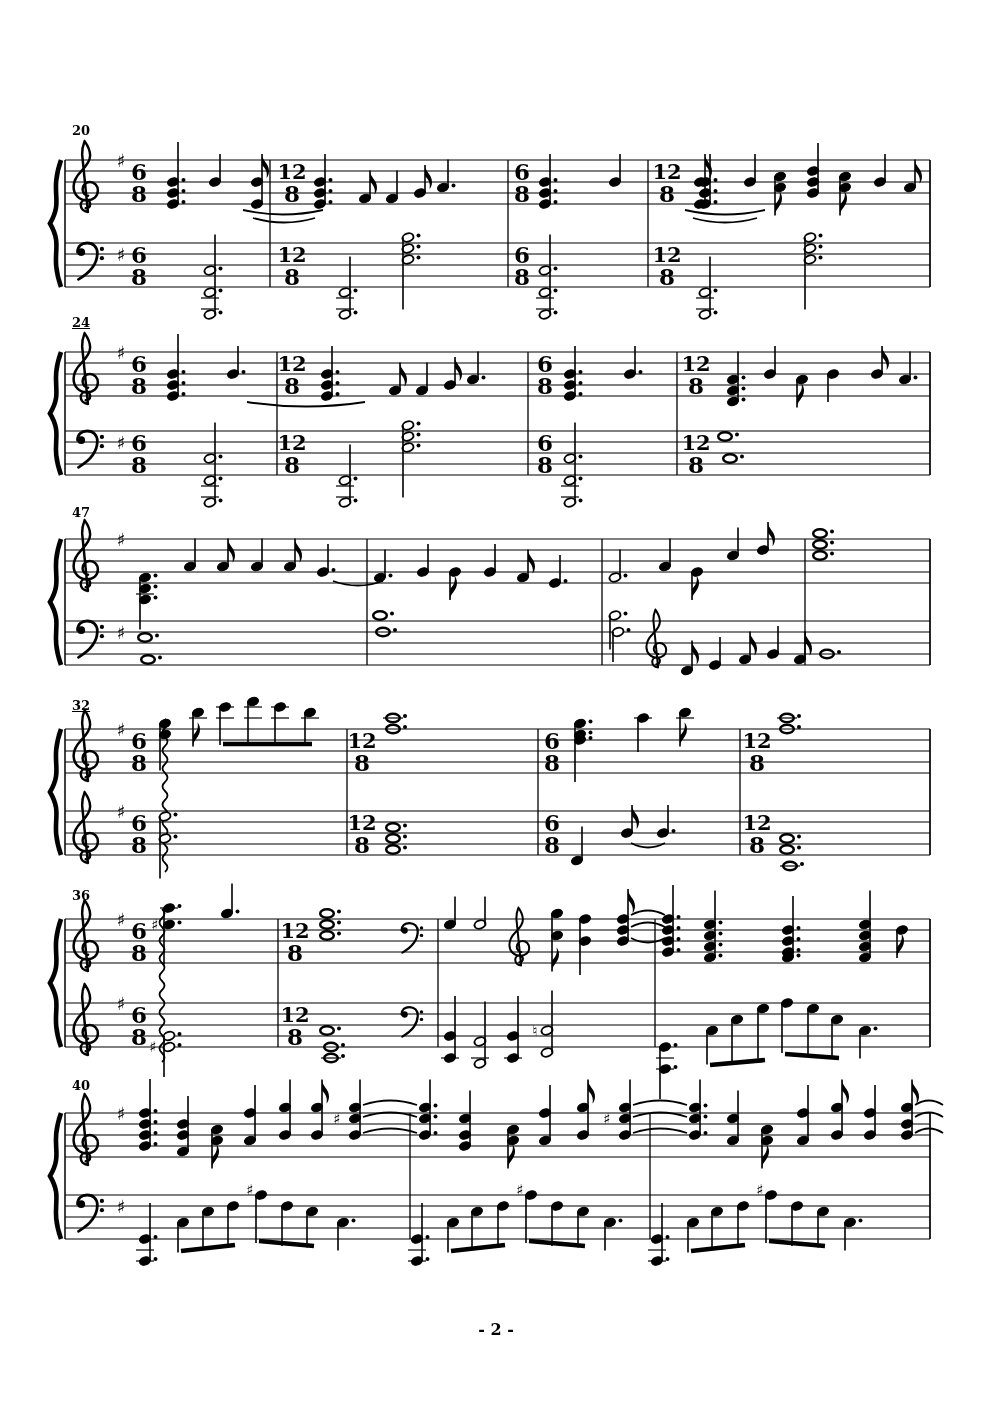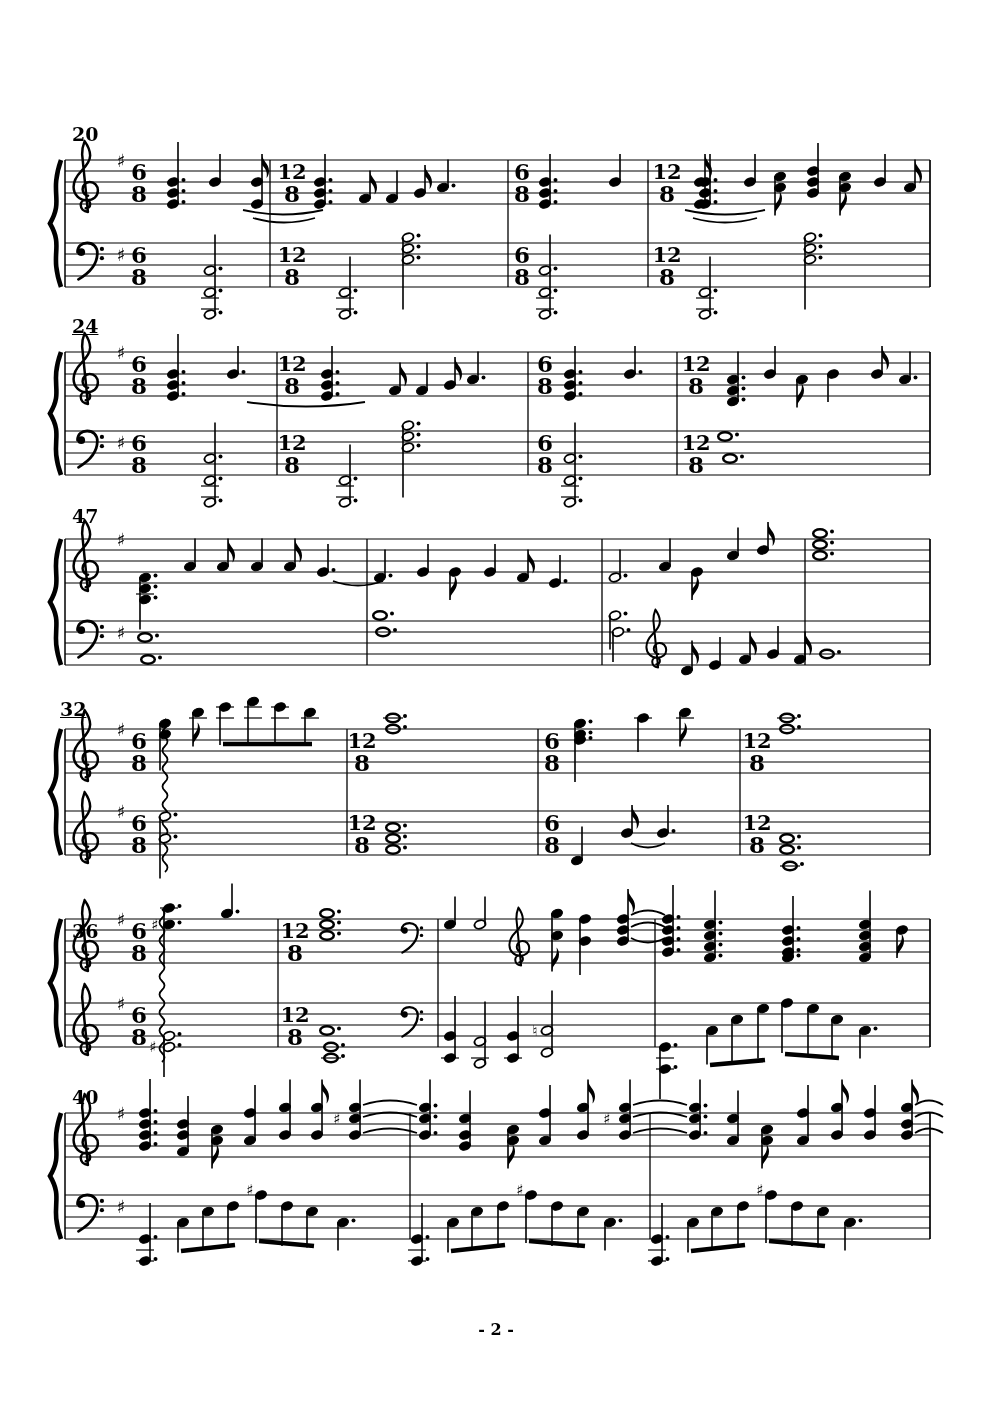--- a/index.html
+++ b/index.html
@@ -1,20 +1,20 @@
 <!DOCTYPE html>
 <html><head>
 <meta charset="utf-8">
 <style>
   html,body{margin:0;padding:0;background:#e8e8e8;}
   .page{position:relative;width:992px;height:1403px;background:#ffffff;overflow:hidden;
         font-family:"Liberation Serif", serif;}
   .score-svg{position:absolute;left:0;top:0;}
   .measure-number{position:absolute;font-family:"DejaVu Serif", serif;font-weight:bold;
-        font-size:19px;color:#000;}
+        font-size:13px;color:#000;}
   .page-number{position:absolute;left:0;right:0;top:1320px;text-align:center;
         font-family:"DejaVu Serif", serif;font-weight:bold;font-size:16px;color:#000;}
 </style>
 </head>
 <body>
 
 <div class="page">
   <svg class="score-svg" id="score-svg" width="992" height="1403" viewBox="0 0 992 1403">
       <line x1="65" y1="160" x2="930" y2="160" stroke="#000" stroke-width="1.1"></line>
       <line x1="65" y1="243" x2="930" y2="243" stroke="#000" stroke-width="1.1"></line>
@@ -914,17 +914,17 @@
       <ellipse cx="823" cy="1211.5" rx="5.6" ry="4" transform="rotate(-18 823 1211.5)" fill="#000" stroke="#000" stroke-width="1"></ellipse>
       <line x1="818" y1="1211.5" x2="818" y2="1247.5" stroke="#000" stroke-width="1.6"></line>
       <line x1="769" y1="1241" x2="825" y2="1246" stroke="#000" stroke-width="4.6"></line>
       <ellipse cx="850" cy="1222.5" rx="5.6" ry="4" transform="rotate(-18 850 1222.5)" fill="#000" stroke="#000" stroke-width="1"></ellipse>
       <circle cx="860.5" cy="1220.5" r="2"></circle>
       <line x1="845" y1="1222.5" x2="845" y2="1250.5" stroke="#000" stroke-width="1.6"></line>
     </svg>
   <span class="measure-number" id="mn0" style="left: 72px; top: 123px;">20</span>
   <span class="measure-number" id="mn1" style="left: 72px; top: 315px; text-decoration: underline;">24</span>
   <span class="measure-number" id="mn2" style="left: 72px; top: 505px;">47</span>
-  <span class="measure-number" id="mn3" style="left: 60px; top: 698px; text-decoration: underline;">32</span>
-  <span class="measure-number" id="mn4" style="left: 72px; top: 888px; margin-top: 32px;">36</span>
-  <span class="measure-number" id="mn5" style="left: 72px; top: 1078px; margin-top: 8px;">40</span>
+  <span class="measure-number" id="mn3" style="left: 72px; top: 698px; text-decoration: underline;">32</span>
+  <span class="measure-number" id="mn4" style="left: 72px; top: 888px;">36</span>
+  <span class="measure-number" id="mn5" style="left: 72px; top: 1078px;">40</span>
   <div class="page-number">- 2 -</div>
 </div>
 
 </body></html>

